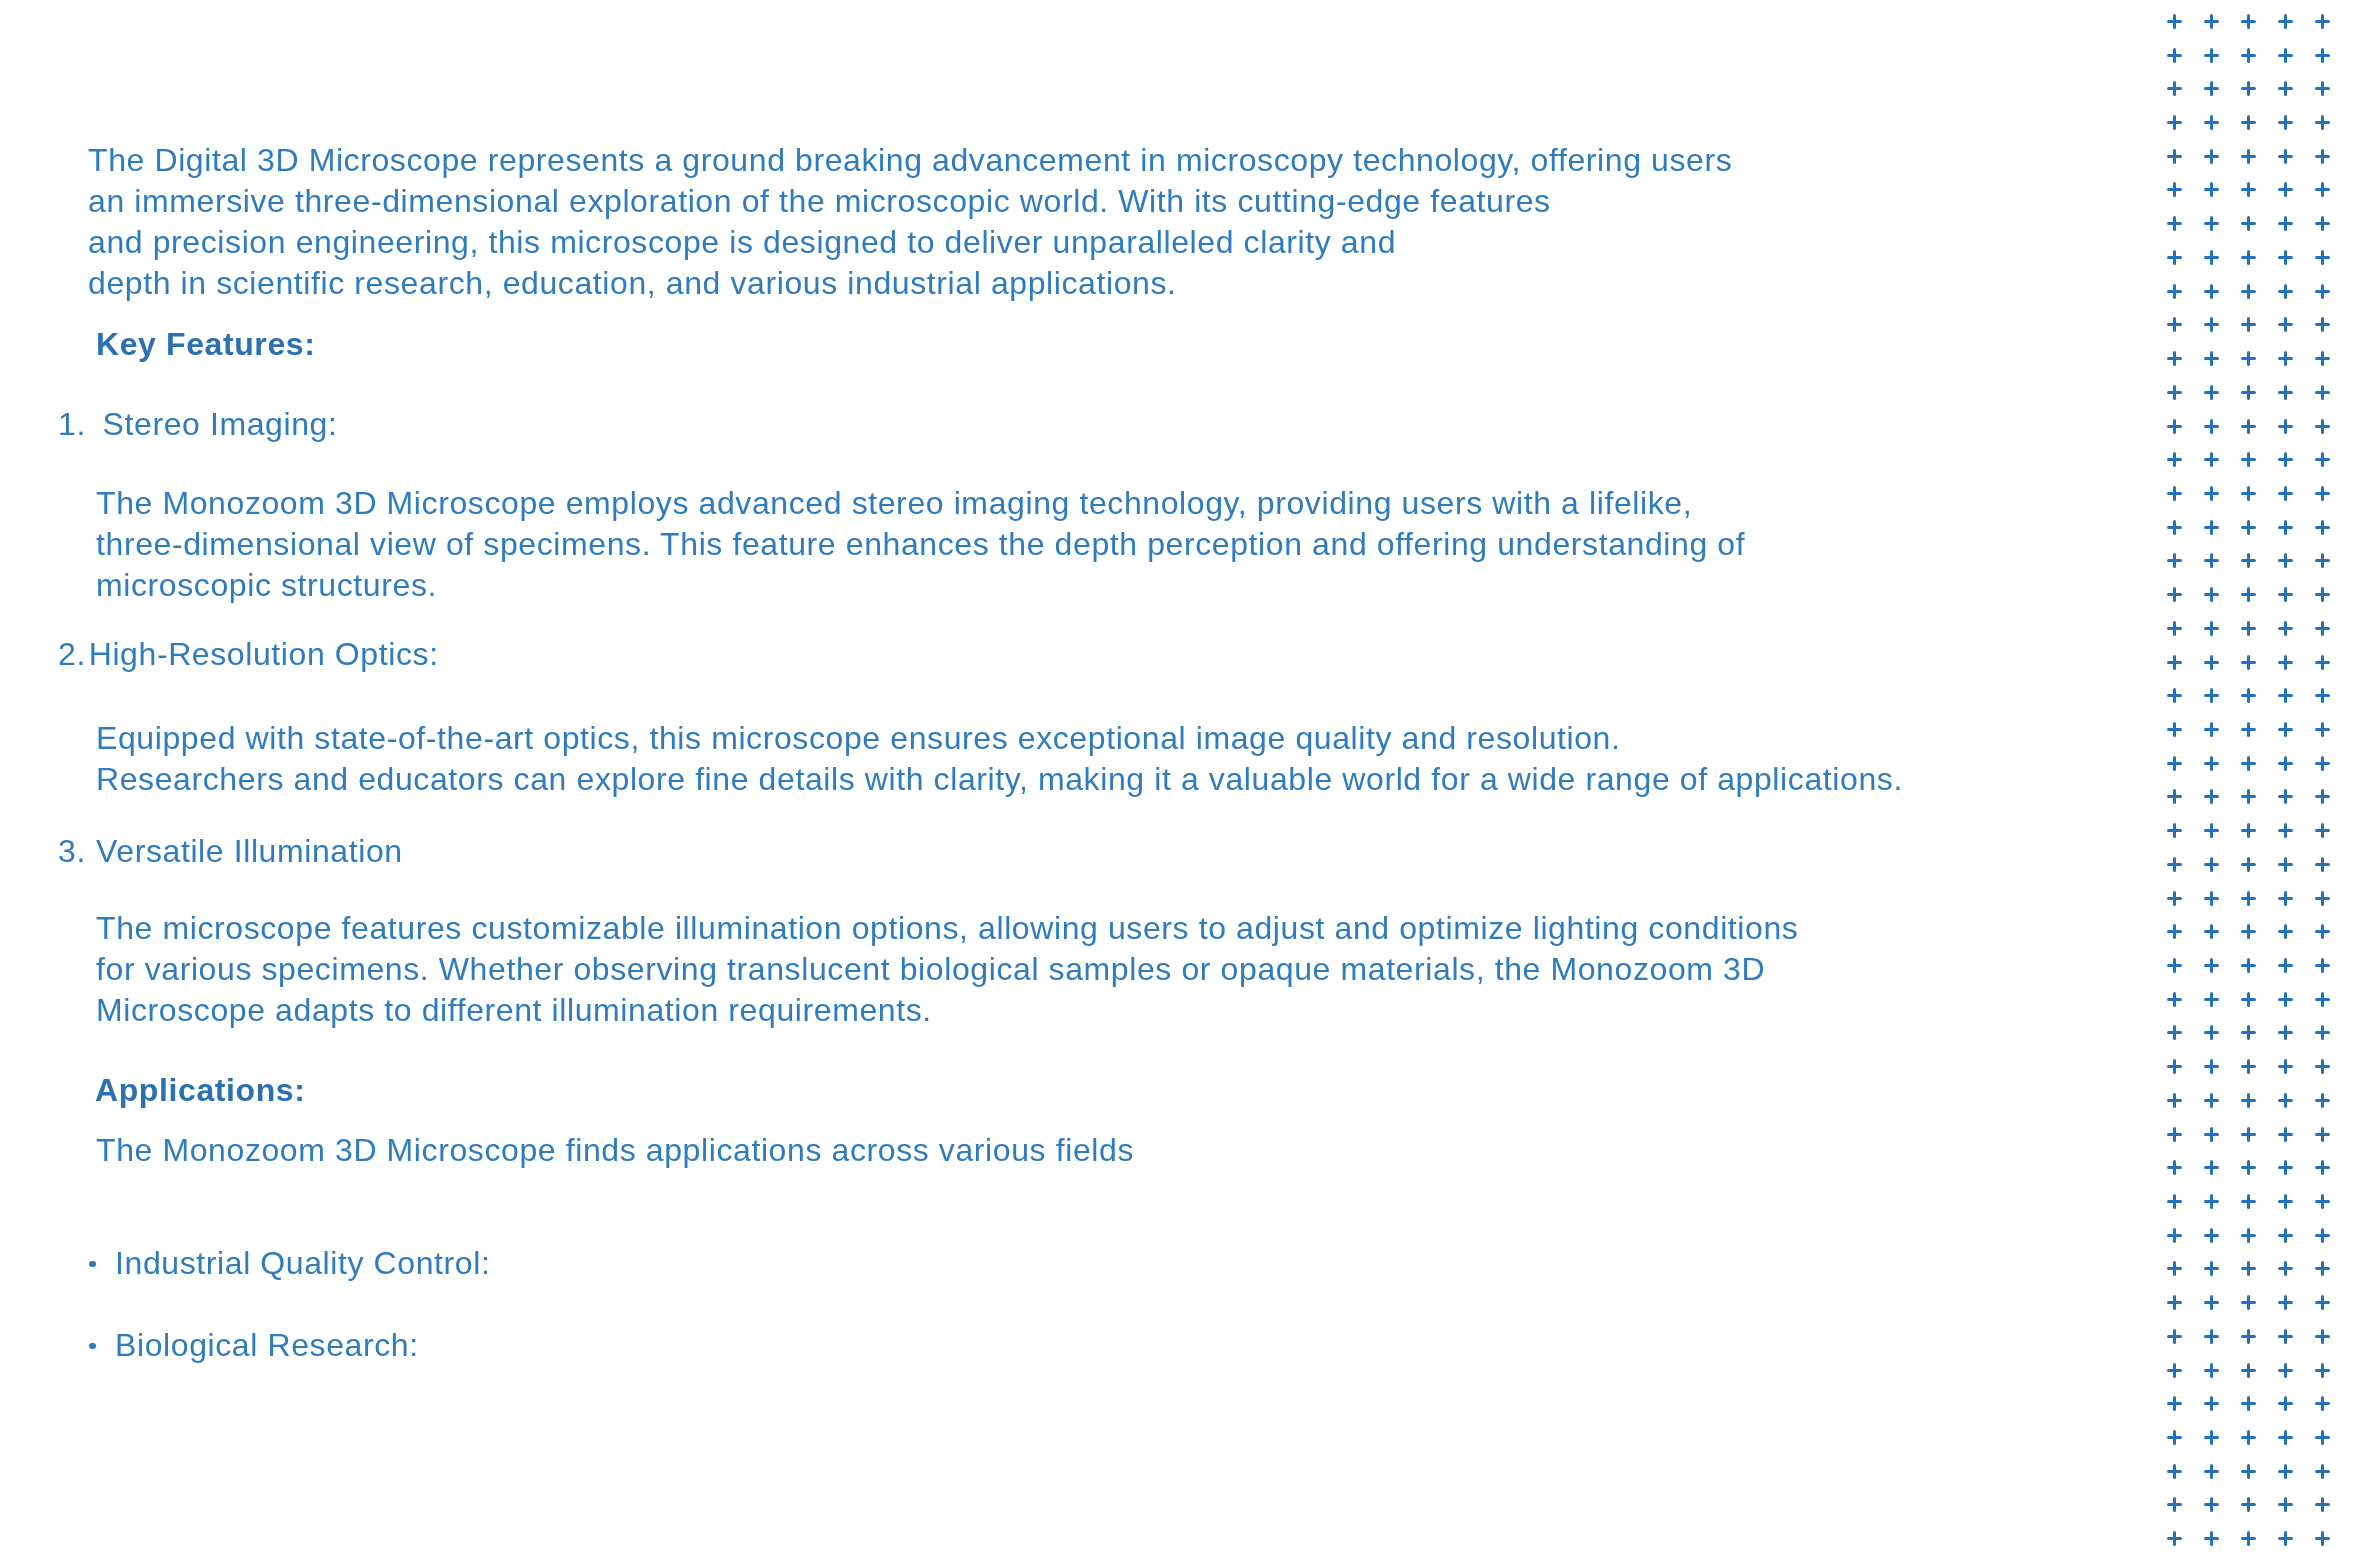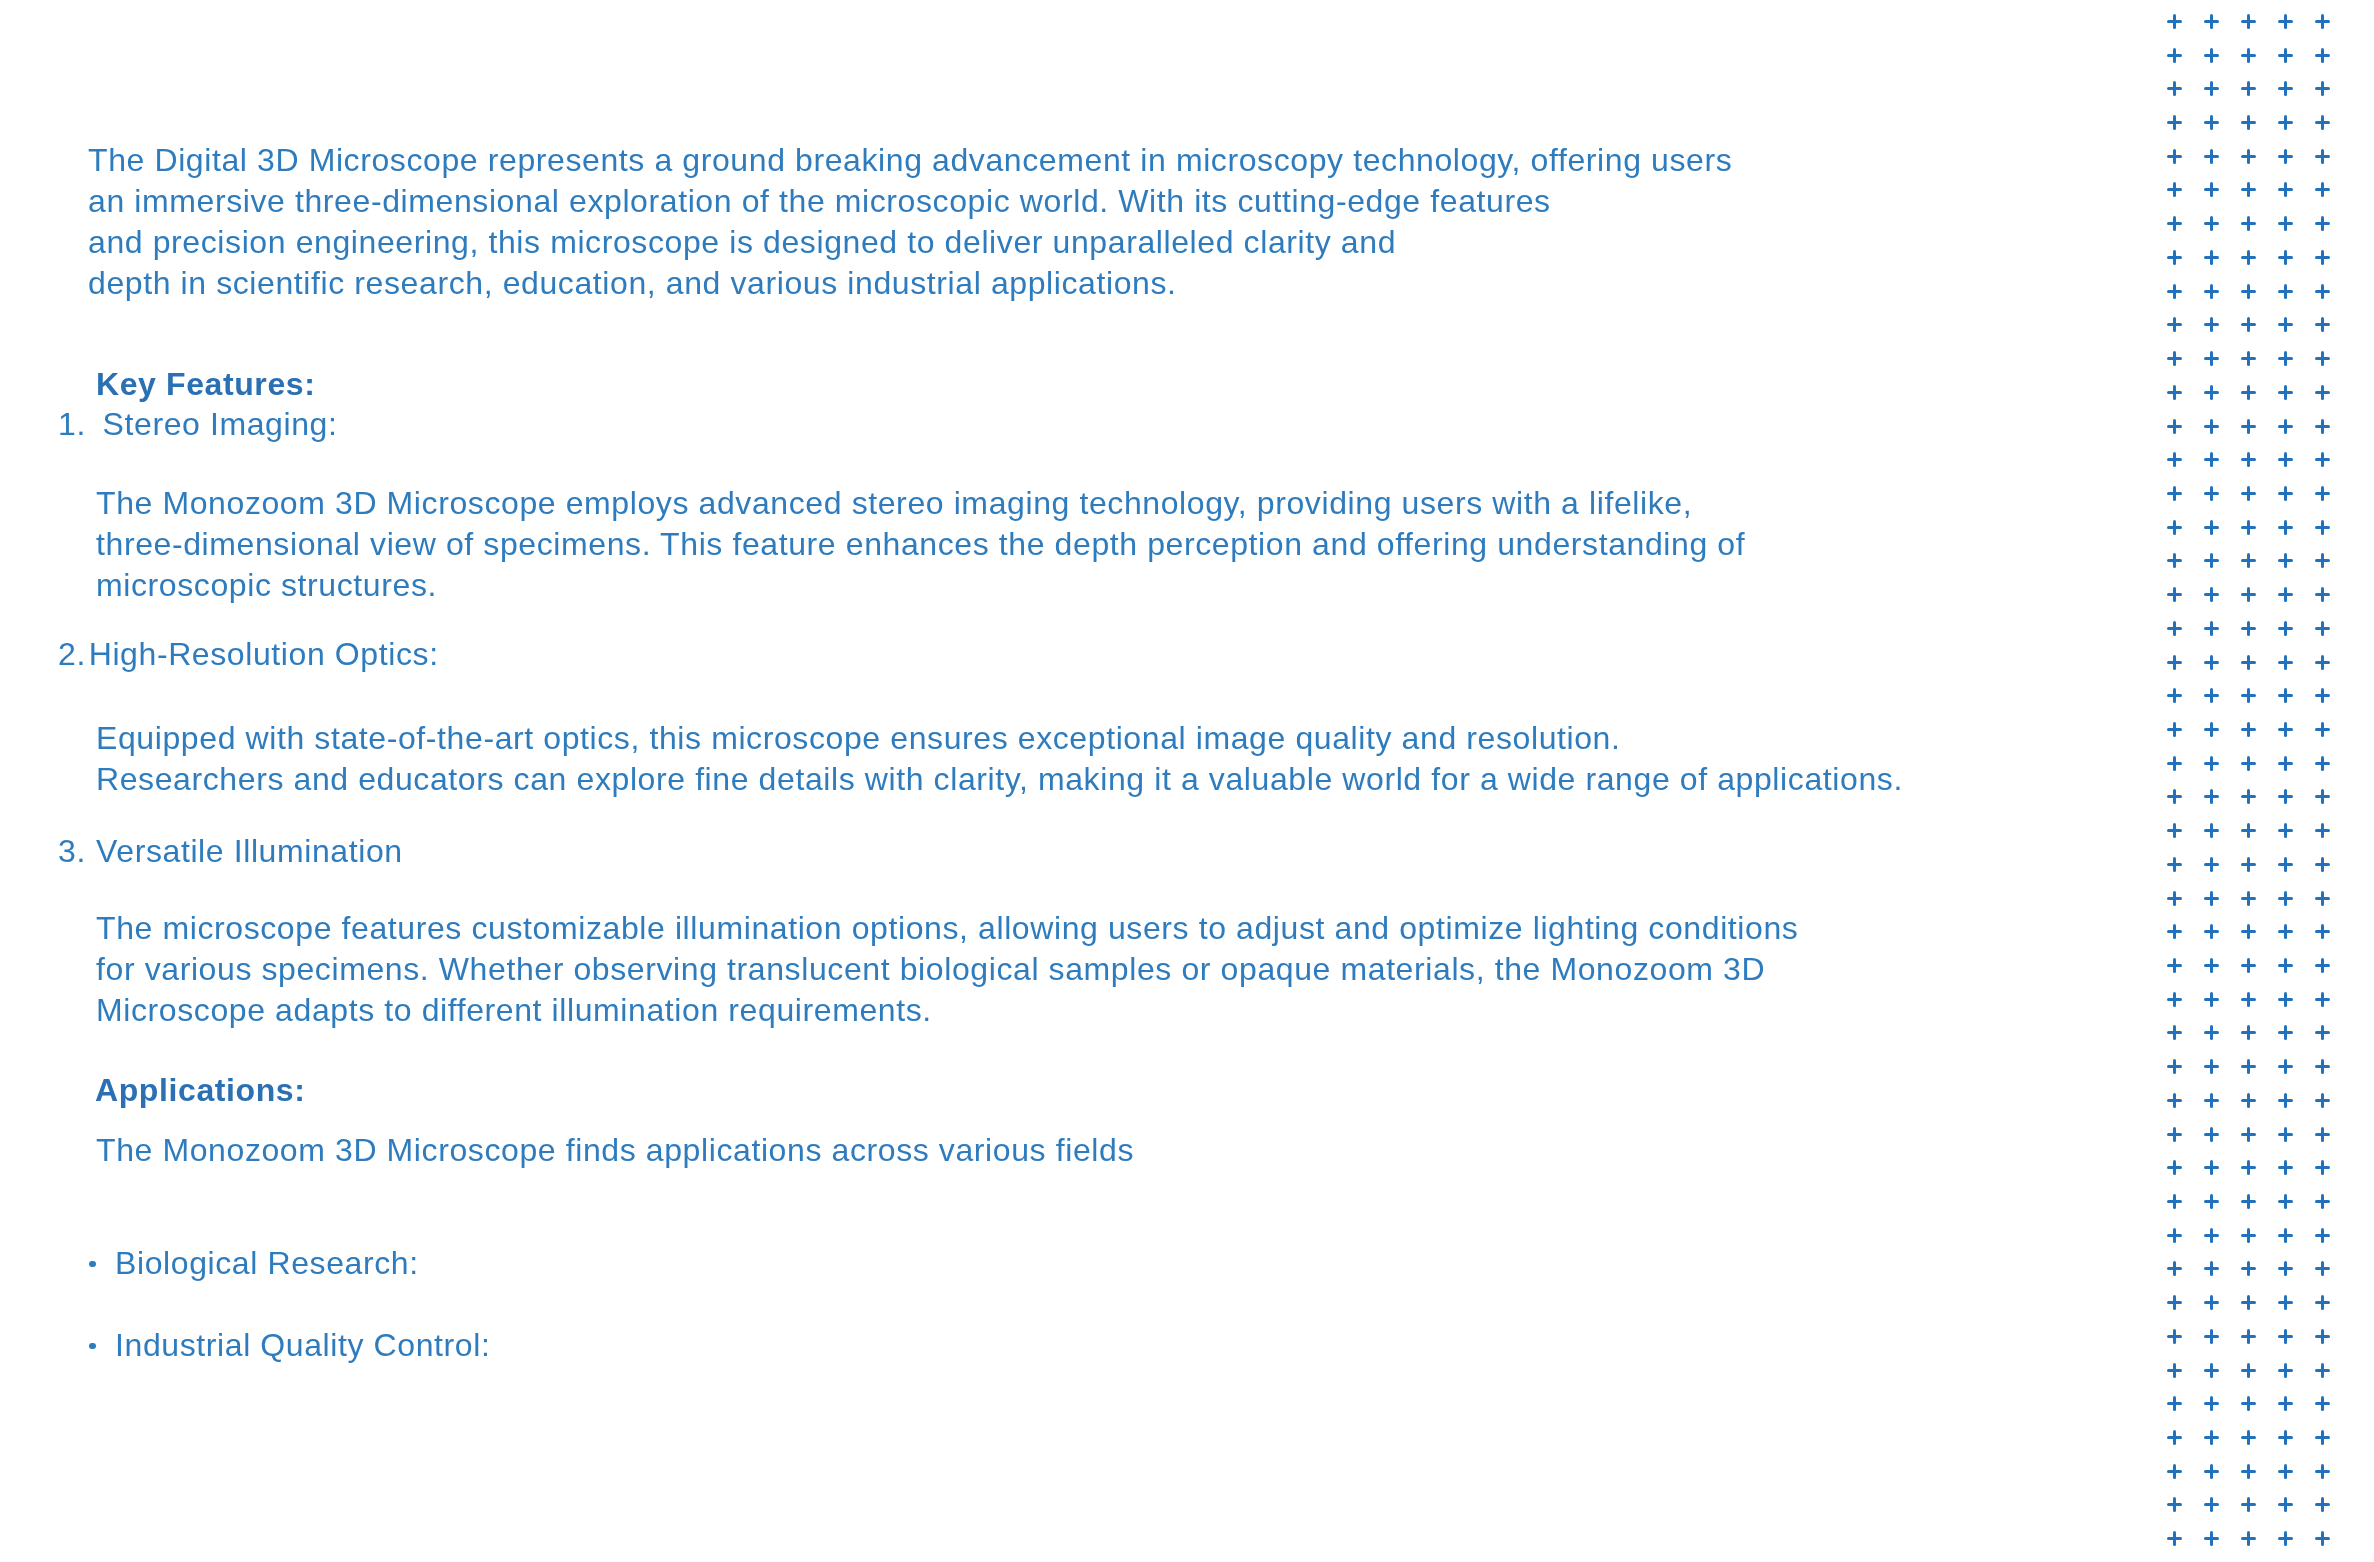--- a/index.html
+++ b/index.html
@@ -89,21 +89,21 @@
 </head>
 <body>
 
 <div>
 
   <div class="txt" style="left:88px; top:140px;">The Digital 3D Microscope represents a ground breaking advancement in microscopy technology, offering users
 an immersive three-dimensional exploration of the microscopic world. With its cutting-edge features
 and precision engineering, this microscope is designed to deliver unparalleled clarity and
 depth in scientific research, education, and various industrial applications.</div>
 
-  <div class="txt heading" style="left:96px; top:324px;margin-top:40px;">Key Features:</div>
+  <div class="txt heading" style="left:96px; top:324px;">Key Features:</div>
 
   <div class="txt feature-label" style="left:58px; top:404px;">
     <span class="feature-num-1">1.</span>
     <span>Stereo Imaging:</span>
   </div>
 
   <div class="txt" style="left:96px; top:483px;">The Monozoom 3D Microscope employs advanced stereo imaging technology, providing users with a lifelike,
 three-dimensional view of specimens. This feature enhances the depth perception and offering understanding of
 microscopic structures.</div>
 
@@ -124,25 +124,25 @@
 for various specimens. Whether observing translucent biological samples or opaque materials, the Monozoom 3D
 Microscope adapts to different illumination requirements.</div>
 
   <div class="txt heading" style="left:95px; top:1070px;">Applications:</div>
 
   <div class="txt" style="left:96px; top:1130px;">The Monozoom 3D Microscope finds applications across various fields</div>
 
   <ul class="bullet-list txt">
     <li class="bullet-line">
       <span class="dot"></span>
-      <span>Biological Research:</span>
+      <span>Industrial Quality Control:</span>
     </li>
     <li class="bullet-line">
       <span class="dot"></span>
-      <span>Industrial Quality Control:</span>
+      <span>Biological Research:</span>
     </li>
   </ul>
 
   <div class="plus-pattern">
       <span class="plus" style="left: 2167px; top: 14px;"></span>
       <span class="plus" style="left: 2204px; top: 14px;"></span>
       <span class="plus" style="left: 2241px; top: 14px;"></span>
       <span class="plus" style="left: 2278px; top: 14px;"></span>
       <span class="plus" style="left: 2315px; top: 14px;"></span>
       <span class="plus" style="left: 2167px; top: 48px;"></span>

